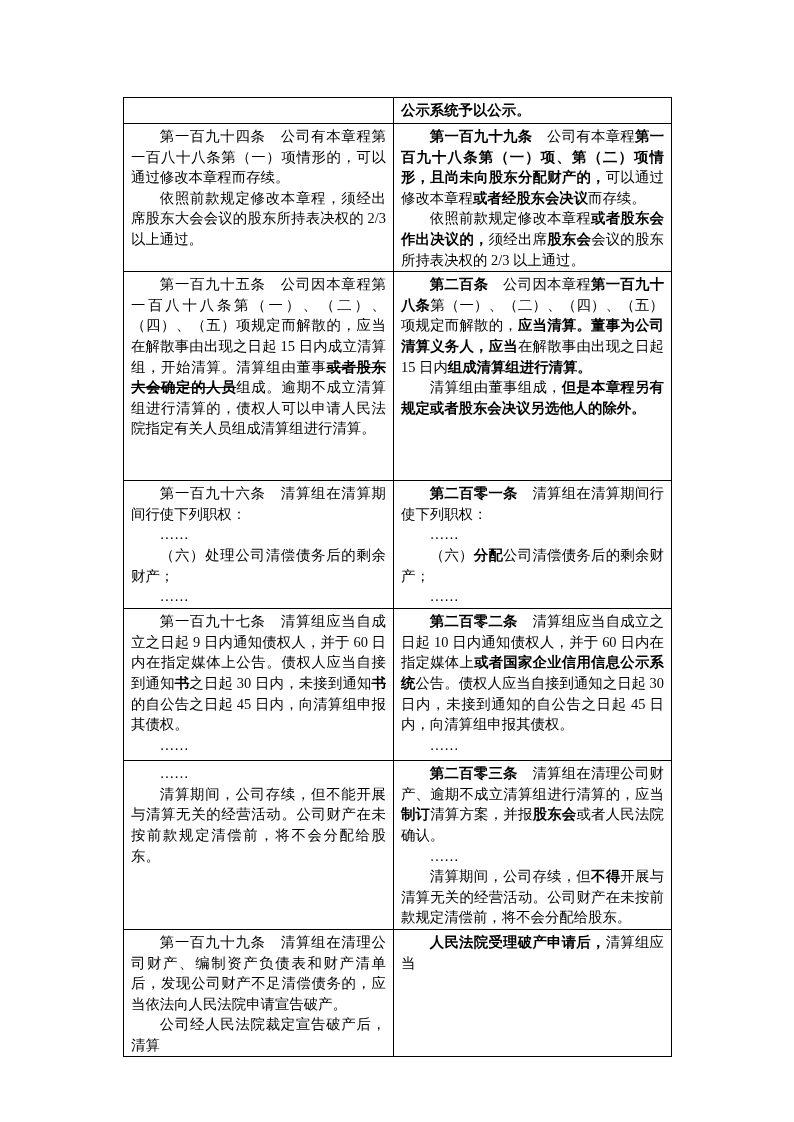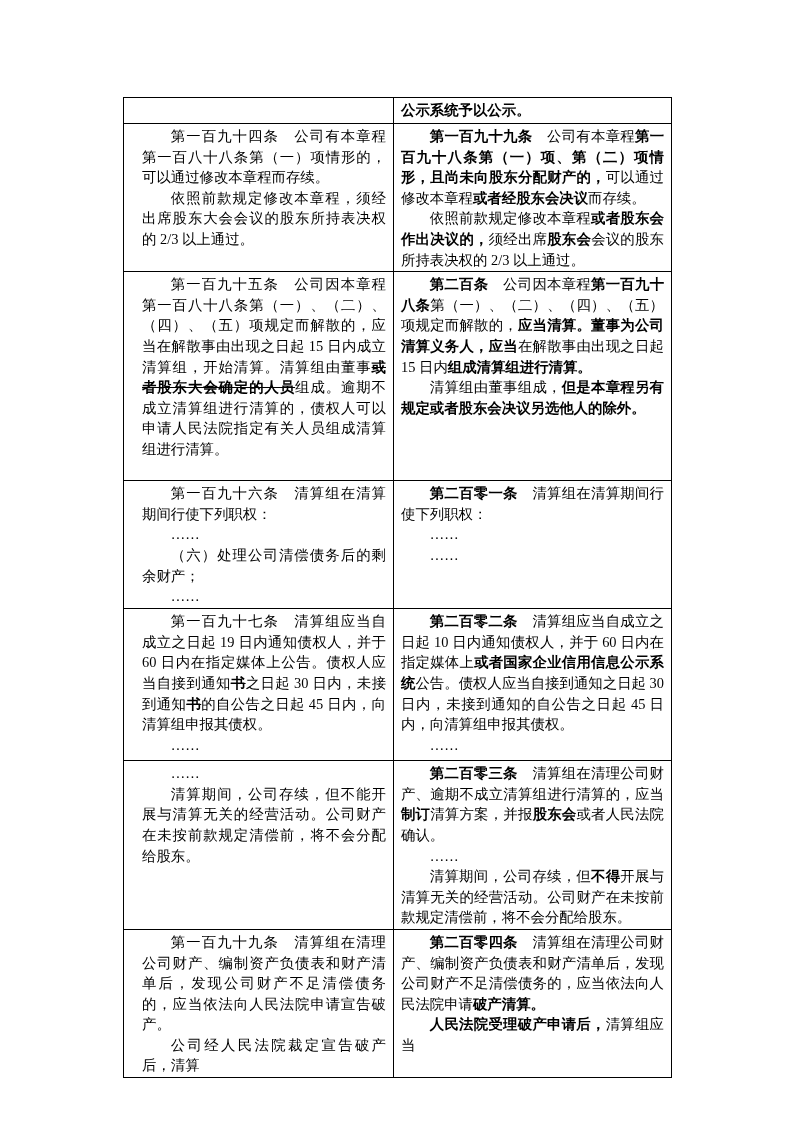--- a/index.html
+++ b/index.html
@@ -24,21 +24,21 @@
     display: grid;
     grid-template-columns: 270px 1fr;
     border-top: 1px solid #000000;
   }
   .row:first-child { border-top: none; }
   .cell {
     box-sizing: border-box;
     padding: 2px 7px 1px 7px;
     overflow: hidden;
   }
-  .cell.old { border-right: 1px solid #000000; margin-left: 11px; }
+  .cell.old { border-right: 1px solid #000000; }
   .para {
     margin: 0;
     font-size: 14.4px;
     line-height: 20.6px;
     text-align: justify;
     text-indent: 2em;
     word-break: break-all;
   }
   .para.noindent { text-indent: 0; }
   .b { font-weight: 700; }
@@ -77,26 +77,27 @@
       <div class="row" style="min-height: 127px;">
         <div class="cell old">
           <p class="para"><span>第一百九十六条　清算组在清算期间行使下列职权：</span></p>
           <p class="para"><span>……</span></p>
           <p class="para"><span>（六）处理公司清偿债务后的剩余财产；</span></p>
           <p class="para"><span>……</span></p>
         </div>
         <div class="cell new">
           <p class="para"><span class="b">第二百零一条</span><span>　清算组在清算期间行使下列职权：</span></p>
           <p class="para"><span>……</span></p>
+          <p class="para"><span>（六）</span><span class="b">分配</span><span>公司清偿债务后的剩余财产；</span></p>
           <p class="para"><span>……</span></p>
         </div>
       </div>
       <div class="row" style="min-height: 151px;">
         <div class="cell old">
-          <p class="para"><span>第一百九十七条　清算组应当自成立之日起 19 日内通知债权人，并于 60 日内在指定媒体上公告。债权人应当自接到通知</span><span class="b s">书</span><span>之日起 30 日内，未接到通知</span><span class="b s">书</span><span>的自公告之日起 45 日内，向清算组申报其债权。</span></p>
+          <p class="para"><span>第一百九十七条　清算组应当自成立之日起 9 日内通知债权人，并于 60 日内在指定媒体上公告。债权人应当自接到通知</span><span class="b s">书</span><span>之日起 30 日内，未接到通知</span><span class="b s">书</span><span>的自公告之日起 45 日内，向清算组申报其债权。</span></p>
           <p class="para"><span>……</span></p>
         </div>
         <div class="cell new">
           <p class="para"><span class="b">第二百零二条</span><span>　清算组应当自成立之日起 10 日内通知债权人，并于 60 日内在指定媒体上</span><span class="b">或者国家企业信用信息公示系统</span><span>公告。债权人应当自接到通知之日起 30 日内，未接到通知的自公告之日起 45 日内，向清算组申报其债权。</span></p>
           <p class="para"><span>……</span></p>
         </div>
       </div>
       <div class="row" style="min-height: 162px;">
         <div class="cell old">
           <p class="para"><span>……</span></p>
@@ -107,18 +108,17 @@
           <p class="para"><span>……</span></p>
           <p class="para"><span>清算期间，公司存续，但</span><span class="b">不得</span><span>开展与清算无关的经营活动。公司财产在未按前款规定清偿前，将不会分配给股东。</span></p>
         </div>
       </div>
       <div class="row" style="min-height: 103px;">
         <div class="cell old">
           <p class="para"><span>第一百九十九条　清算组在清理公司财产、编制资产负债表和财产清单后，发现公司财产不足清偿债务的，应当依法向人民法院申请宣告破产。</span></p>
           <p class="para"><span>公司经人民法院裁定宣告破产后，清算</span></p>
         </div>
         <div class="cell new">
-          <p class="para"><span class="b">第二百零四条</span><span>　清算组在清理公司财产、编制资产负债表和财产清单后，发现公司财产不足清偿债务的，应当依法向人民法院申请</span><span class="b">破产清算。</span></p>
           <p class="para"><span class="b">人民法院受理破产申请后，</span><span>清算组应当</span></p>
         </div>
       </div>
     </div>
 </div>
 
 </body></html>

